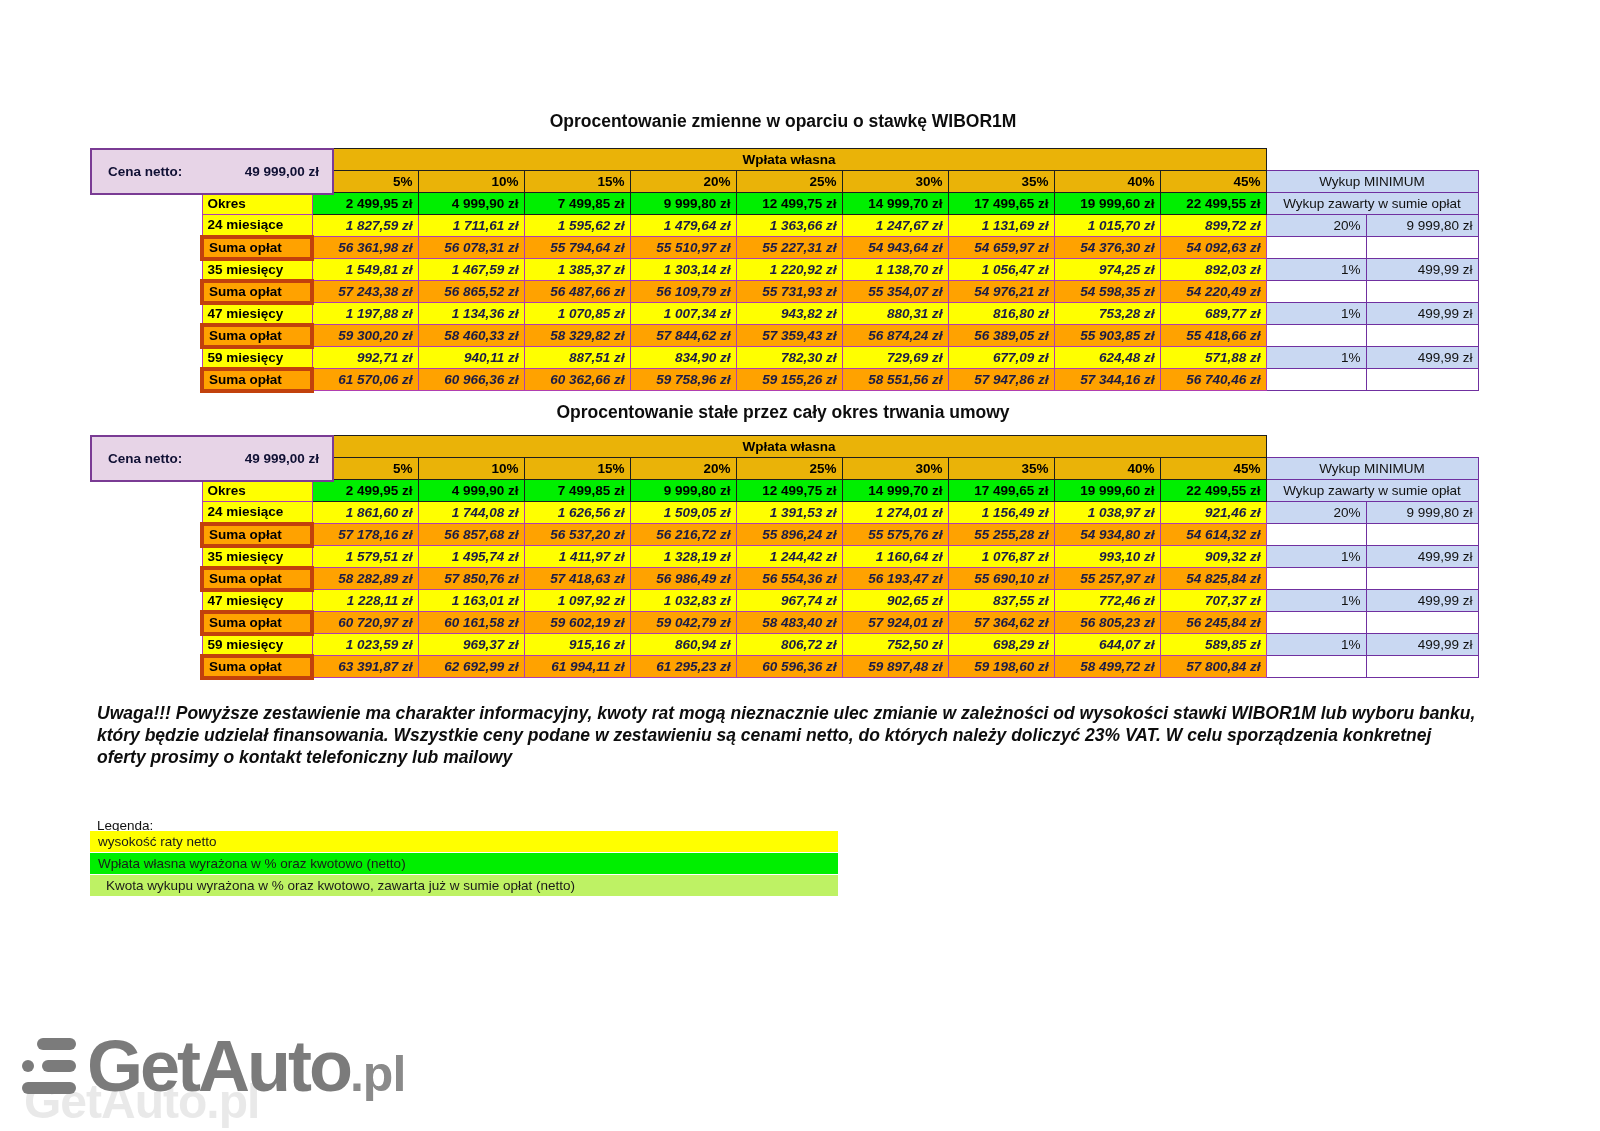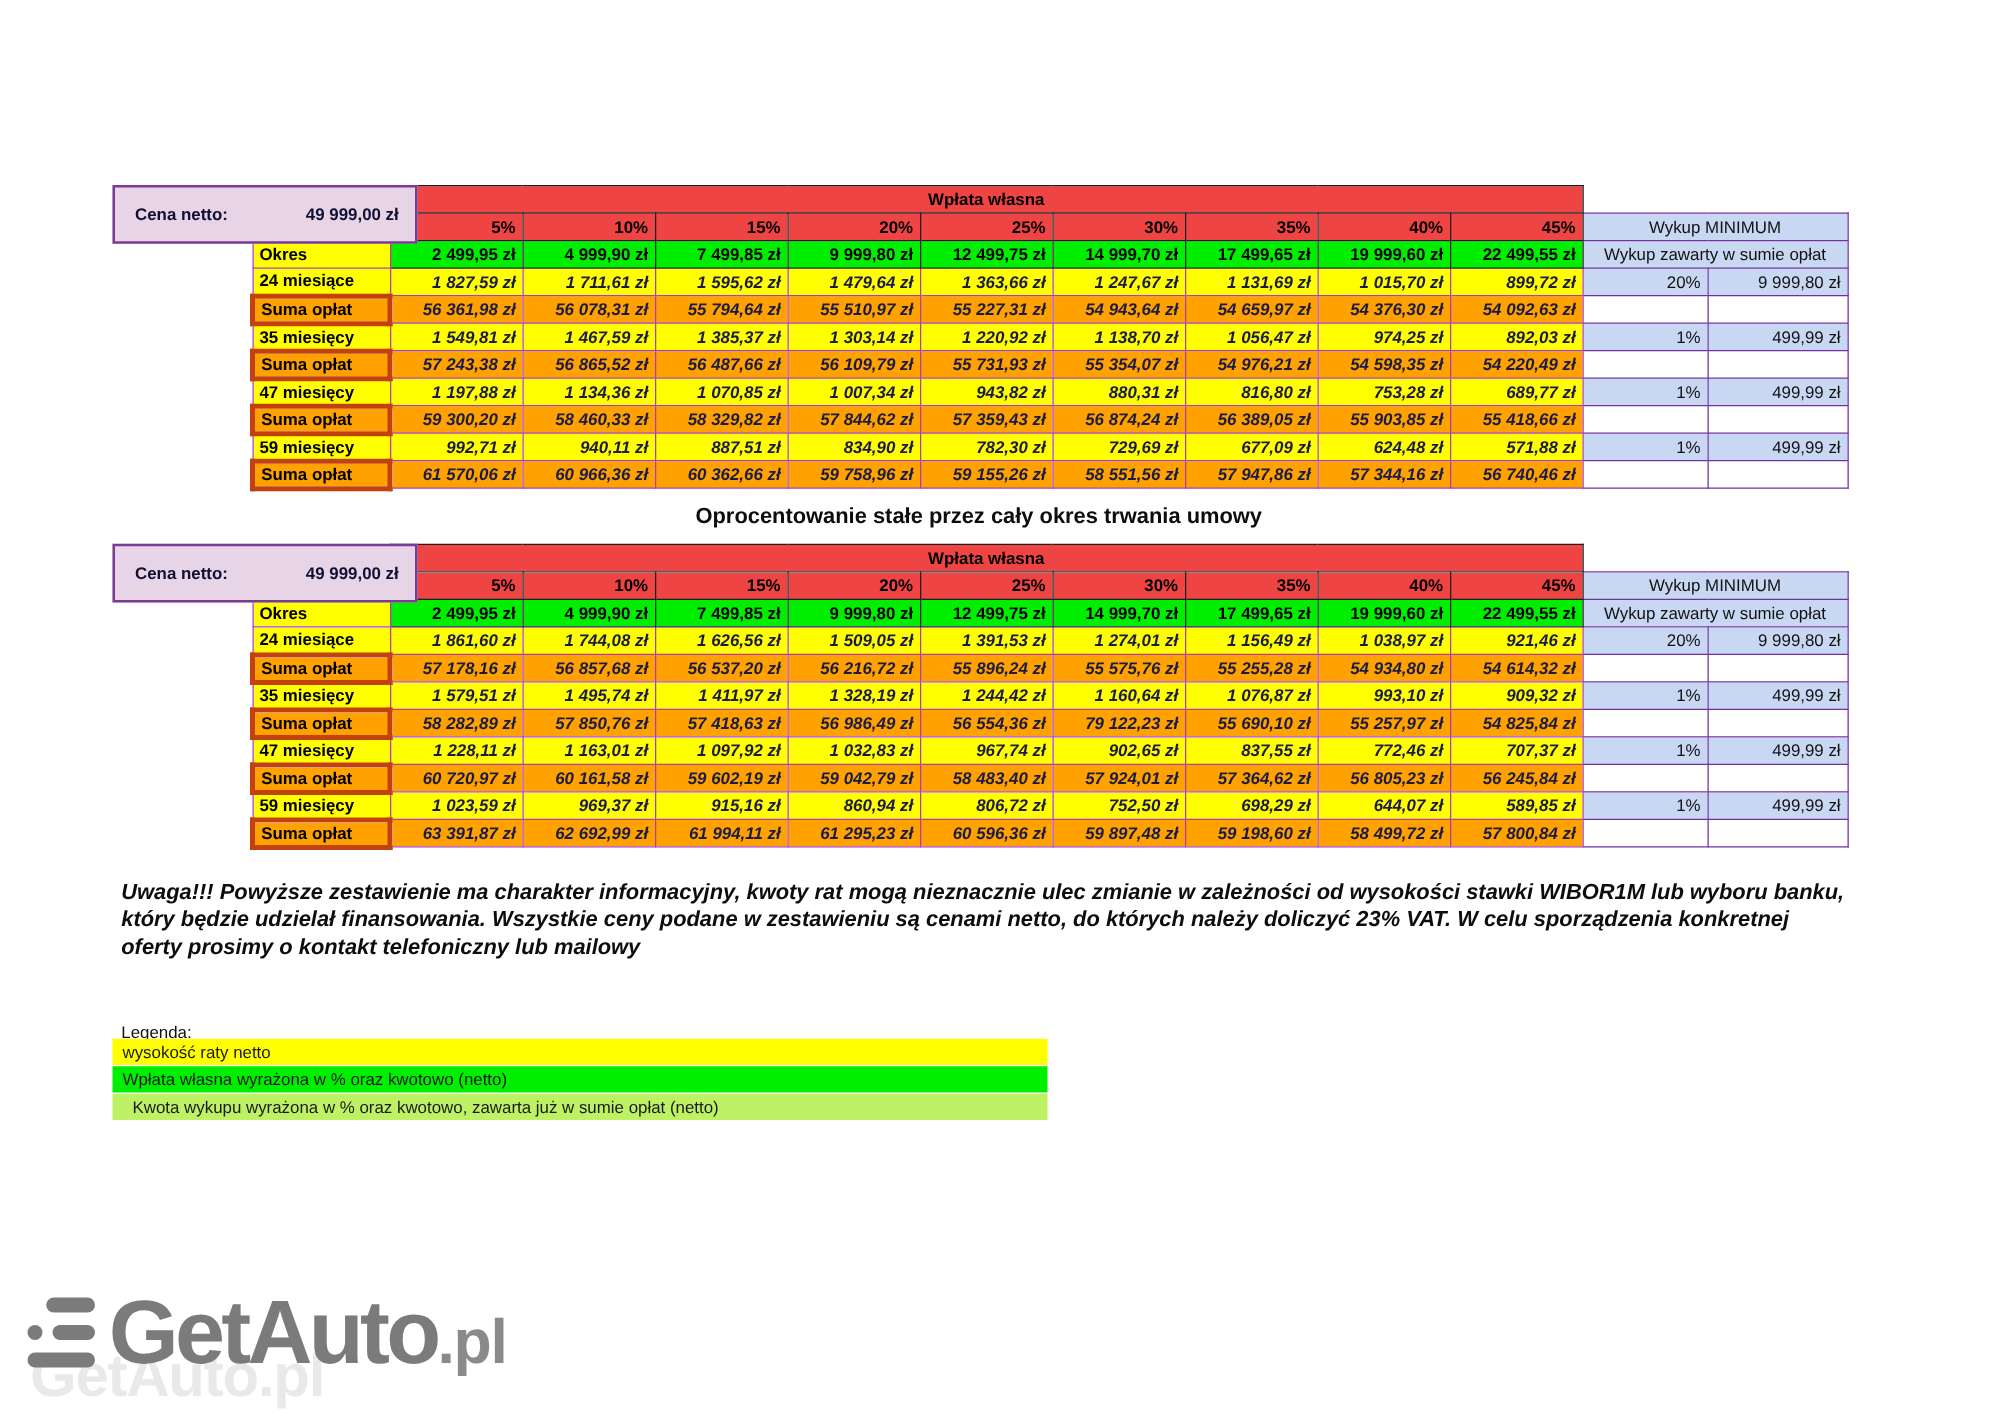--- a/index.html
+++ b/index.html
@@ -22,21 +22,21 @@
     background:#E7D4E7;border:2px solid #7A3B94;z-index:2;
     display:flex;justify-content:space-between;align-items:center;
     padding:0 13px 0 16px;font-size:13.5px;font-weight:bold;color:#101034;
   }
   table.tbl{position:absolute;left:110px;top:0;border-collapse:collapse;table-layout:fixed;z-index:1;}
   table.tbl td{
     height:22px;padding:0 5px;font-size:13.5px;line-height:1;
     white-space:nowrap;overflow:hidden;box-sizing:border-box;
   }
   td.cover,td.blank{background:#ffffff;border:none;}
-  td.g{background:#ef4444;border:1px solid #1e1e1e;font-weight:bold;text-align:right;color:#000;margin-left:24px;}
+  td.g{background:#eab308;border:1px solid #1e1e1e;font-weight:bold;text-align:right;color:#000;margin-left:24px;}
   td.g.center{text-align:center;}
   td.gv{background:#00EF00;border:1px solid #1e1e1e;font-weight:bold;text-align:right;color:#000;}
   td.yl{background:#FFFF00;border:1px solid #B03EB0;font-weight:bold;text-align:left;color:#000;}
   td.yv{background:#FFFF00;border:1px solid #B03EB0;font-weight:bold;font-style:italic;text-align:right;color:#1B1B46;}
   td.ol{background:#FFA200;border:4px solid #c2410c;font-weight:bold;text-align:left;color:#000;}
   td.ov{background:#FFA200;border:1px solid #B03EB0;font-weight:bold;font-style:italic;text-align:right;color:#1B1B46;}
   td.wk{background:#C9D8F2;border:1px solid #7030A0;font-weight:normal;color:#111;}
   td.wk.center{text-align:center;}
   td.wk.right{text-align:right;}
   td.wke{background:#ffffff;border:1px solid #7030A0;}
@@ -64,20 +64,21 @@
   .logo-ghost{
     position:absolute;left:24px;top:1074px;z-index:1;
     font-size:48px;font-weight:bold;letter-spacing:-1px;color:rgba(175,175,175,0.28);white-space:nowrap;
   }
 </style>
 </head>
 <body>
 
 <div class="sheet">
 
+  <div class="title" id="title-0">Oprocentowanie zmienne w oparciu o stawkę WIBOR1M</div>
 
   <div class="twrap" id="twrap-0">
     <div class="cena">
       <span>Cena netto:</span>
       <span>49 999,00 zł</span>
     </div>
   <table class="tbl">
         <colgroup>
           <col style="width: 110px;">
           <col style="width: 106px;">
@@ -334,21 +335,21 @@
             <td class="wk right">1%</td>
             <td class="wk right">499,99 zł</td>
           </tr>
           <tr>
             <td class="ol">Suma opłat</td>
             <td class="ov">58 282,89 zł</td>
             <td class="ov">57 850,76 zł</td>
             <td class="ov">57 418,63 zł</td>
             <td class="ov">56 986,49 zł</td>
             <td class="ov">56 554,36 zł</td>
-            <td class="ov">79 122,23 zł</td>
+            <td class="ov">56 193,47 zł</td>
             <td class="ov">55 690,10 zł</td>
             <td class="ov">55 257,97 zł</td>
             <td class="ov">54 825,84 zł</td>
             <td class="wke"></td>
             <td class="wke"></td>
           </tr>
           <tr>
             <td class="yl">47 miesięcy</td>
             <td class="yv">1 228,11 zł</td>
             <td class="yv">1 163,01 zł</td>

